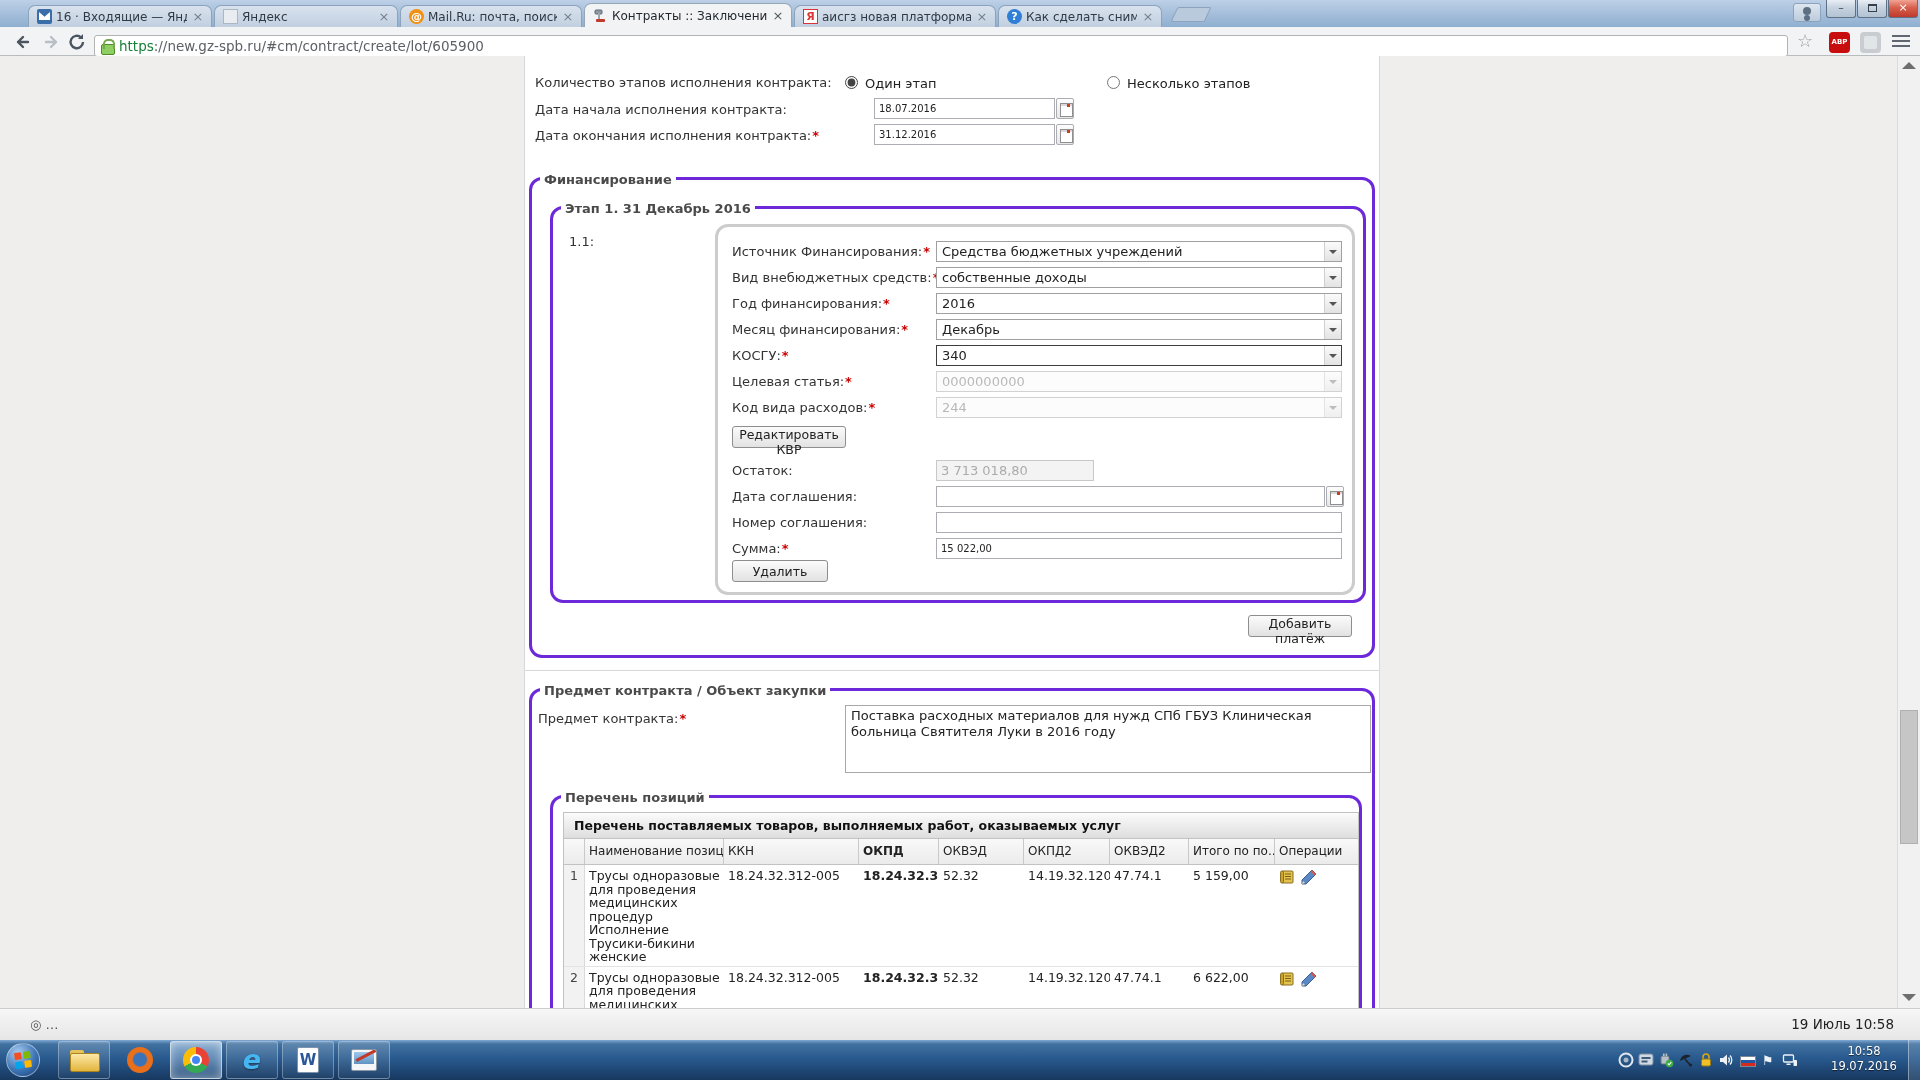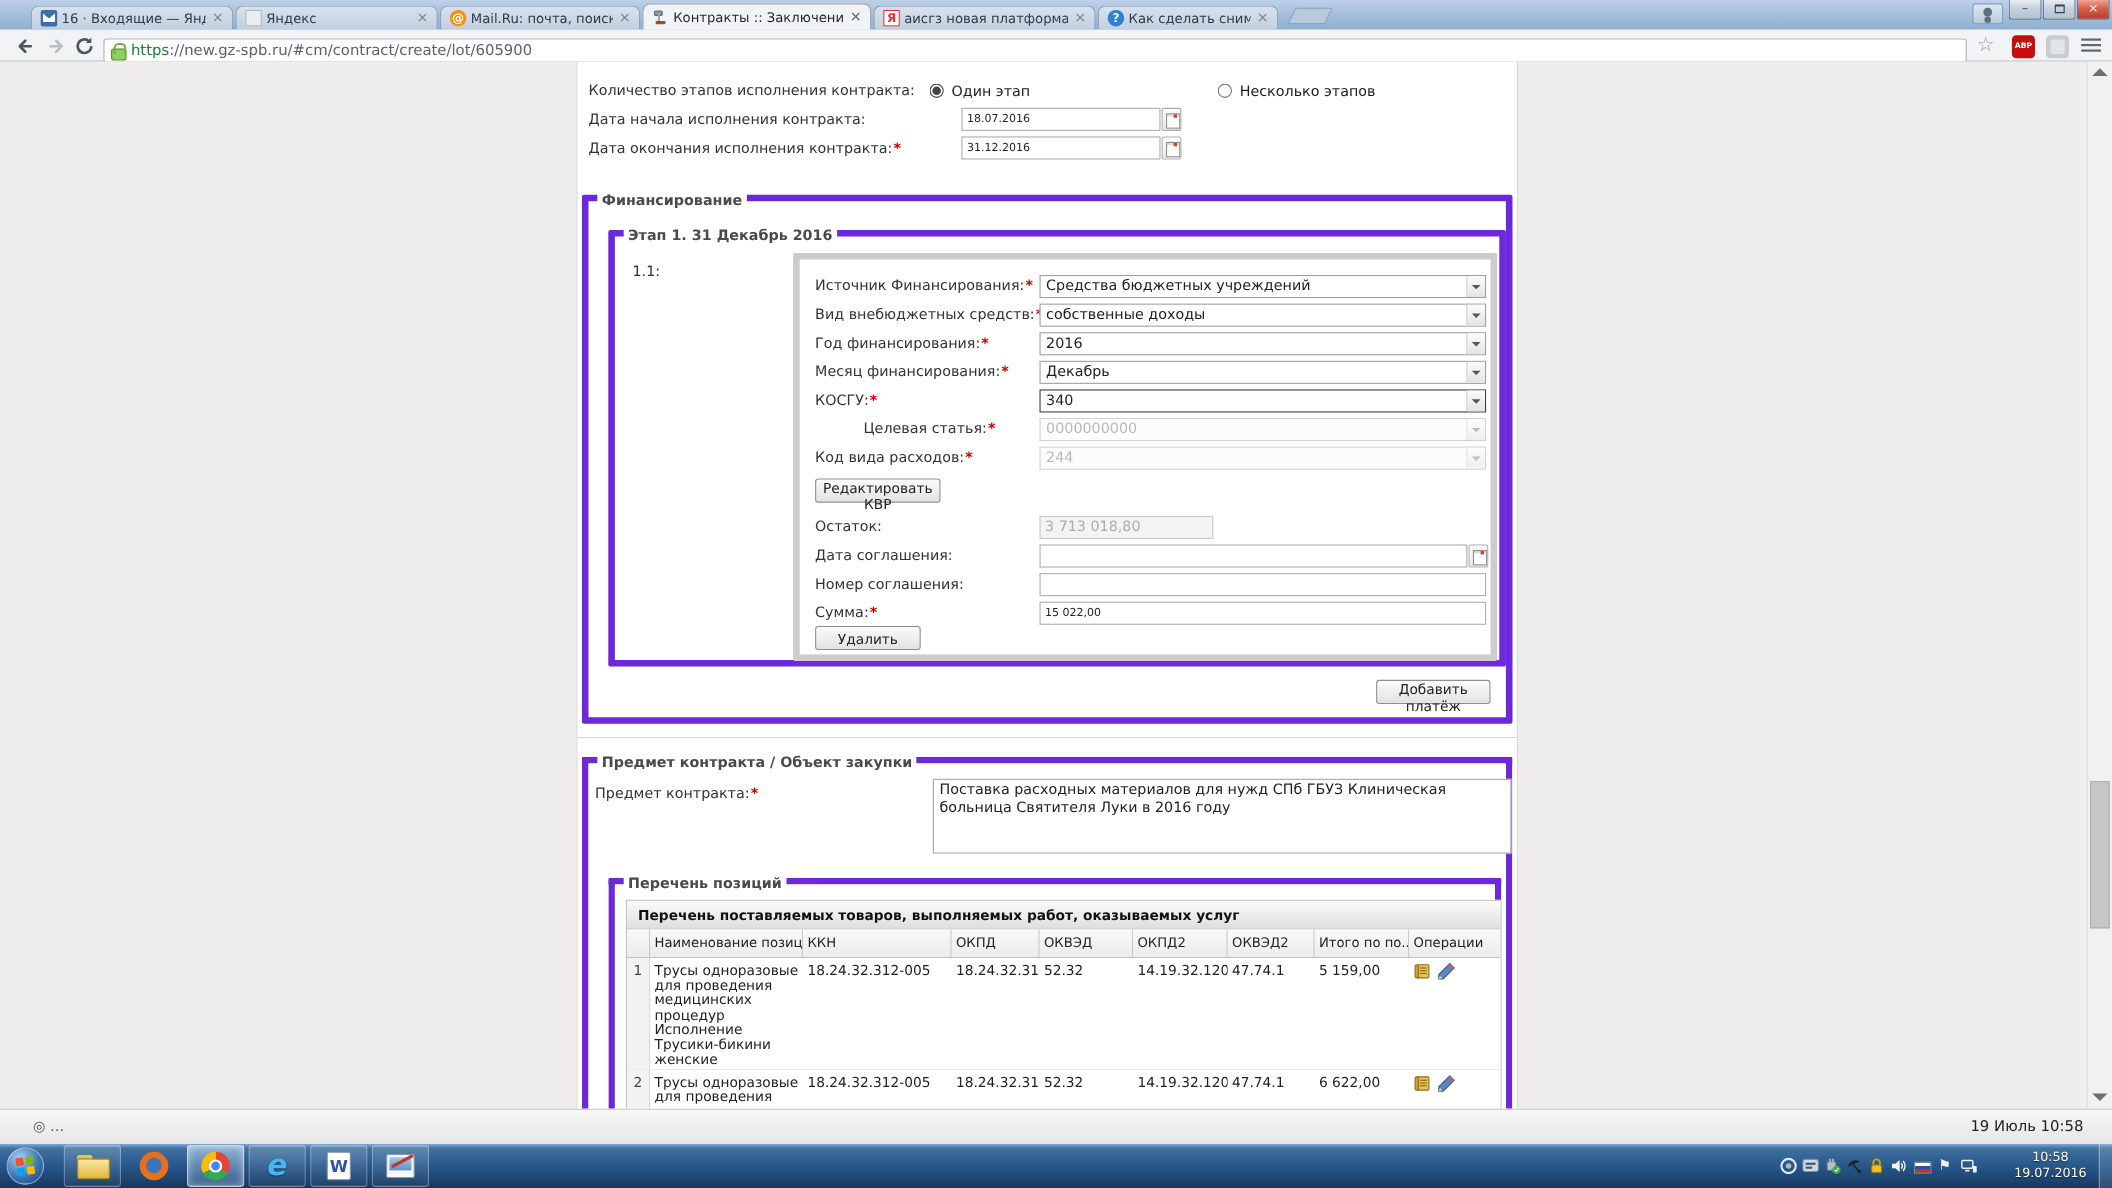--- a/index.html
+++ b/index.html
@@ -45,21 +45,21 @@
   .ext2::after { content:""; position:absolute; left:4px; top:4px; width:13px; height:13px; background:#e2e5e8; border-radius:2px; }
   .menu { top:8px; left:1892px; width:18px; height:2px; background:#606770; box-shadow:0 5px 0 #606770,0 10px 0 #606770; }
 
   
   .viewport { left:0; top:56px; width:1920px; height:952px; background:#efeeec; overflow:hidden; }
   .panel { left:524px; top:0; width:856px; height:952px; background:#fff; border-left:1px solid #d8d8d8; border-right:1px solid #d8d8d8; overflow:hidden; }
   .divline { left:0; top:614px; width:856px; height:1px; background:#d8d8d8; }
 
   .lbl { font-size:13px; color:#333; white-space:nowrap; }
   .req { color:#cc0000; font-weight:bold; margin-left:1px; }
-  fieldset,.fs { position:absolute; border:6px solid #6d28d9; border-radius:2px; }
+  fieldset,.fs { position:absolute; border:3px solid #6d28d9; border-radius:13px; }
   .legend { position:absolute; top:-8px; left:8px; background:#fff; padding:0 4px; font-size:13px; font-weight:bold; color:#4a4a4a; white-space:nowrap; }
 
   .tinput { background:#fff; border:1px solid #abadb3; font-size:10px; color:#222; padding:0 4px; font-family:inherit; height:21px; }
   .calbtn { width:18px; height:21px; border:1px solid #abadb3; background:linear-gradient(#fdfdfd,#e7e7e7); border-radius:2px; }
   .calbtn::after { content:""; position:absolute; left:3px; top:4px; width:11px; height:12px; background:#fff; border:1px solid #8f8f8f; box-shadow:inset 0 2px 0 #d9d9d9; }
   .calbtn::before { content:""; position:absolute; right:3px; top:5px; width:3px; height:3px; background:#d23c1e; z-index:2; }
 
   .dd { background:#fff; border:1px solid #a0a0a0; height:21px; }
   .dd .ddtxt { position:absolute; left:5px; top:0; right:19px; font-size:13px; color:#222; line-height:19px; white-space:nowrap; overflow:hidden; }
   .dd .ddarr { position:absolute; right:0; top:0; width:17px; height:19px; border-left:1px solid #cfcfcf; background:linear-gradient(#fbfbfb,#e3e3e3); }
@@ -81,21 +81,21 @@
   
   .tbl { border:1px solid #c2c2c2; background:#fff; }
   .tbl-title { height:26px; background:linear-gradient(#fbfbfb,#dedede); border-bottom:1px solid #c2c2c2; font-size:12.5px; font-weight:bold; color:#111; line-height:25px; padding-left:10px; white-space:nowrap; overflow:hidden; }
   .thead { display:flex; height:26px; background:linear-gradient(#f9f9f9,#ebebeb); border-bottom:1px solid #c2c2c2; }
   .th { font-size:12px; color:#222; line-height:25px; padding:0 4px; border-right:1px solid #c9c9c9; white-space:nowrap; overflow:hidden; }
   .th:last-child { border-right:none; }
   .trow { display:flex; min-height:71px; border-bottom:1px solid #e3e3e3; background:#fff; }
   .td { font-size:12.5px; color:#222; padding:4px 4px 2px 4px; line-height:13.5px; overflow:hidden; }
   .td.num { background:#f2f2f2; border-right:1px solid #d9d9d9; color:#444; text-align:center; }
   .c0{width:21px;flex:0 0 21px;} .c1{width:139px;flex:0 0 139px;} .c2{width:135px;flex:0 0 135px;}
-  .c3{width:80px;flex:0 0 80px;} .c4{width:85px;flex:0 0 85px;} .c5{width:86px;flex:0 0 86px;}
+  .c3{width:80px;flex:0 0 80px;font-weight:bold;} .c4{width:85px;flex:0 0 85px;} .c5{width:86px;flex:0 0 86px;}
   .c6{width:79px;flex:0 0 79px;} .c7{width:86px;flex:0 0 86px;} .c8{width:83px;flex:0 0 83px;}
   .ops { display:flex; gap:4px; padding-top:4px; }
 
   
   .sbar { left:1897px; top:0; width:23px; height:952px; background:#f1f1f1; border-left:1px solid #dcdcdc; }
   .sarr { left:4px; width:0; height:0; border-left:7px solid transparent; border-right:7px solid transparent; }
   .sarr.up { top:6px; border-bottom:7px solid #6e6e6e; }
   .sarr.down { top:938px; border-top:7px solid #6e6e6e; }
   .sthumb { left:2px; top:654px; width:18px; height:134px; background:#c6c6c6; border:1px solid #b0b0b0; }
 
@@ -255,21 +255,21 @@
                 <span class="ddtxt">Декабрь</span>
                 <span class="ddarr"></span>
               </div>
 
             <span class="a lbl" style="left:14px;top:121px;"><span>КОСГУ:</span><span class="req">*</span></span>
             <div class="a dd focus" style="left:218px;top:118px;width:406px;">
                 <span class="ddtxt">340</span>
                 <span class="ddarr"></span>
               </div>
 
-            <span class="a lbl" style="left:14px;top:147px;margin-left:44px;"><span>Целевая статья:</span><span class="req">*</span></span>
+            <span class="a lbl" style="left:14px;top:147px;"><span>Целевая статья:</span><span class="req">*</span></span>
             <div class="a dd dis" style="left:218px;top:144px;width:406px;">
                 <span class="ddtxt">0000000000</span>
                 <span class="ddarr"></span>
               </div>
 
             <span class="a lbl" style="left:14px;top:173px;"><span>Код вида расходов:</span><span class="req">*</span></span>
             <div class="a dd dis" style="left:218px;top:170px;width:406px;">
                 <span class="ddtxt">244</span>
                 <span class="ddarr"></span>
               </div>

